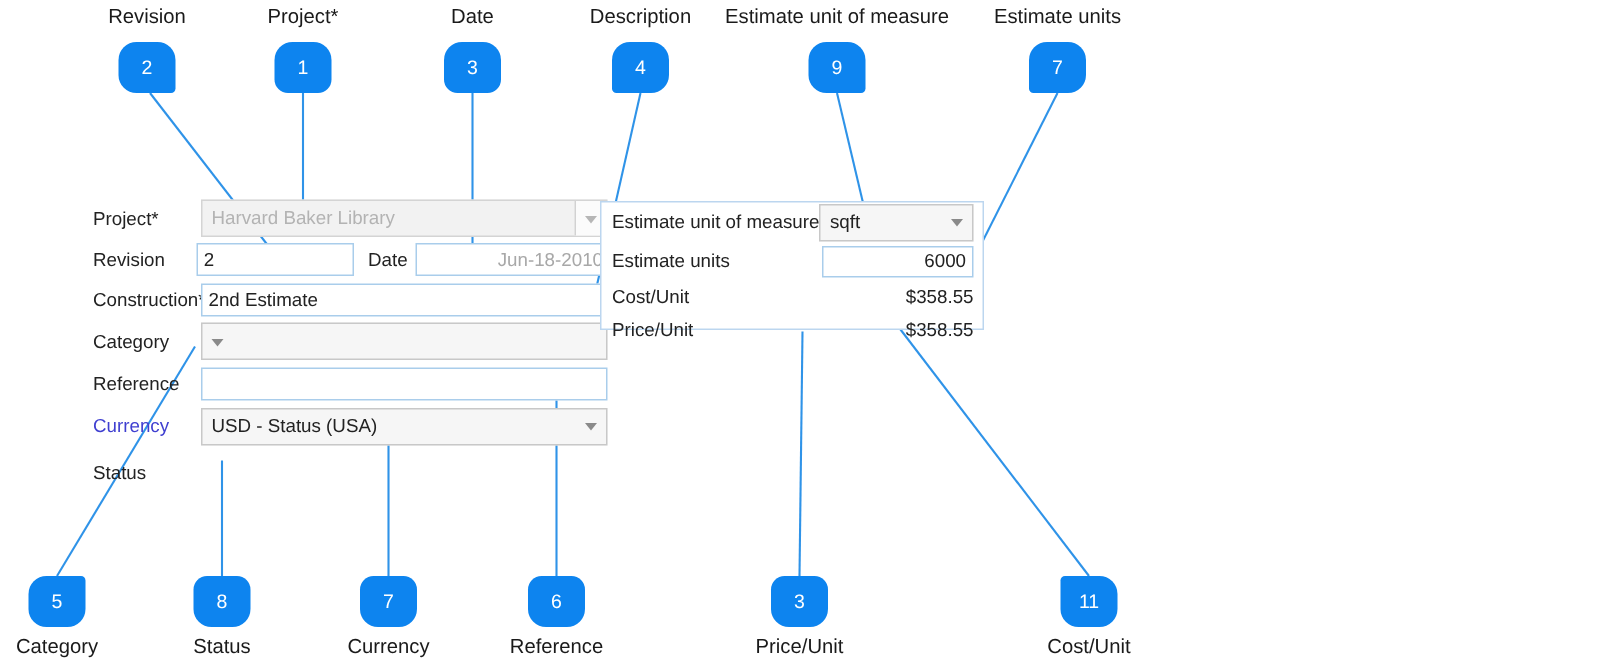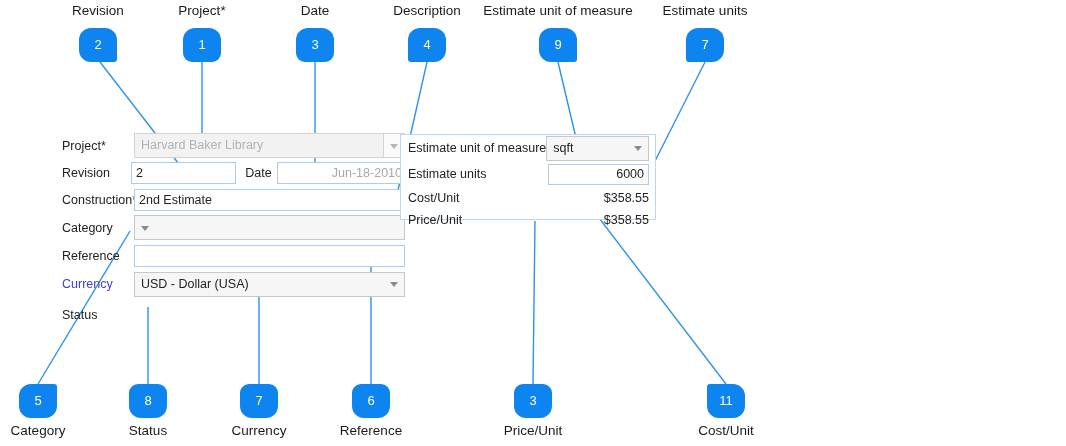--- a/index.html
+++ b/index.html
@@ -245,21 +245,21 @@
     </div>
 
     <div class="frow">
       <div class="flabel">Reference</div>
       <div class="ctl txtinput" style="width:271px;" title=""></div>
     </div>
 
     <div class="frow" style="height:28px;margin-top:2px;">
       <div class="flabel link">Currency</div>
       <div class="combo ctl" style="width:271px;height:25px;">
-        <div class="cval">USD - Dollar (USA)</div>
+        <div class="cval">USD - Status (USA)</div>
         <div class="arrow"></div>
       </div>
     </div>
 
     <div class="frow" style="height:27px;margin-top:3px;">
       <div class="flabel">Status</div>
     </div>
 
   </div>
 

